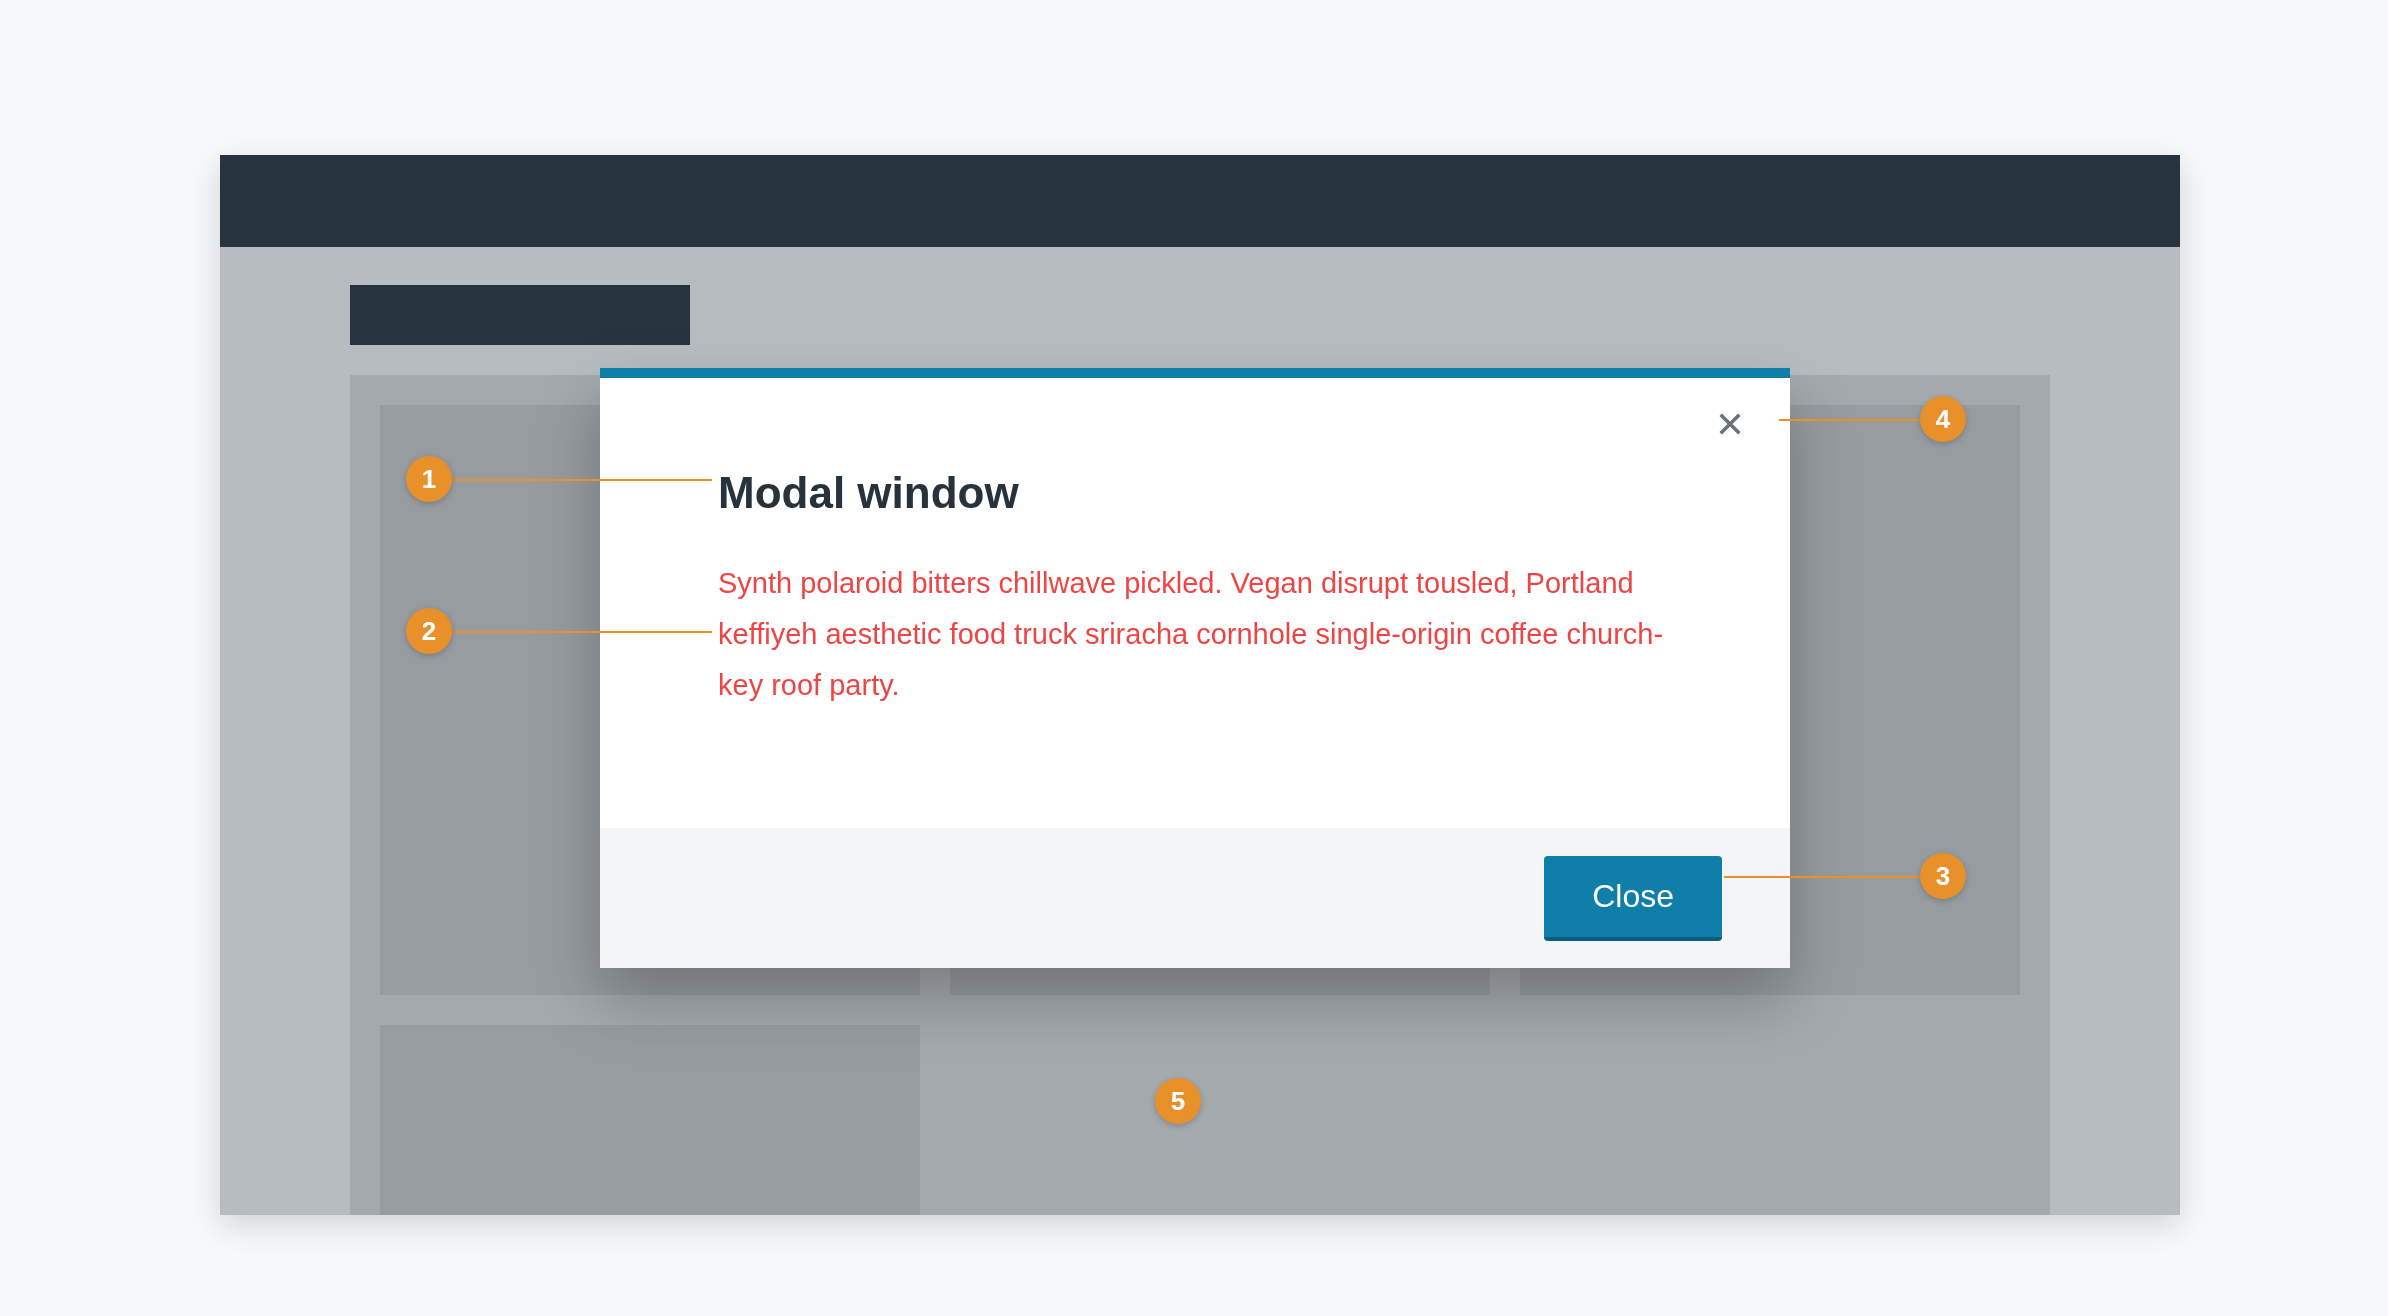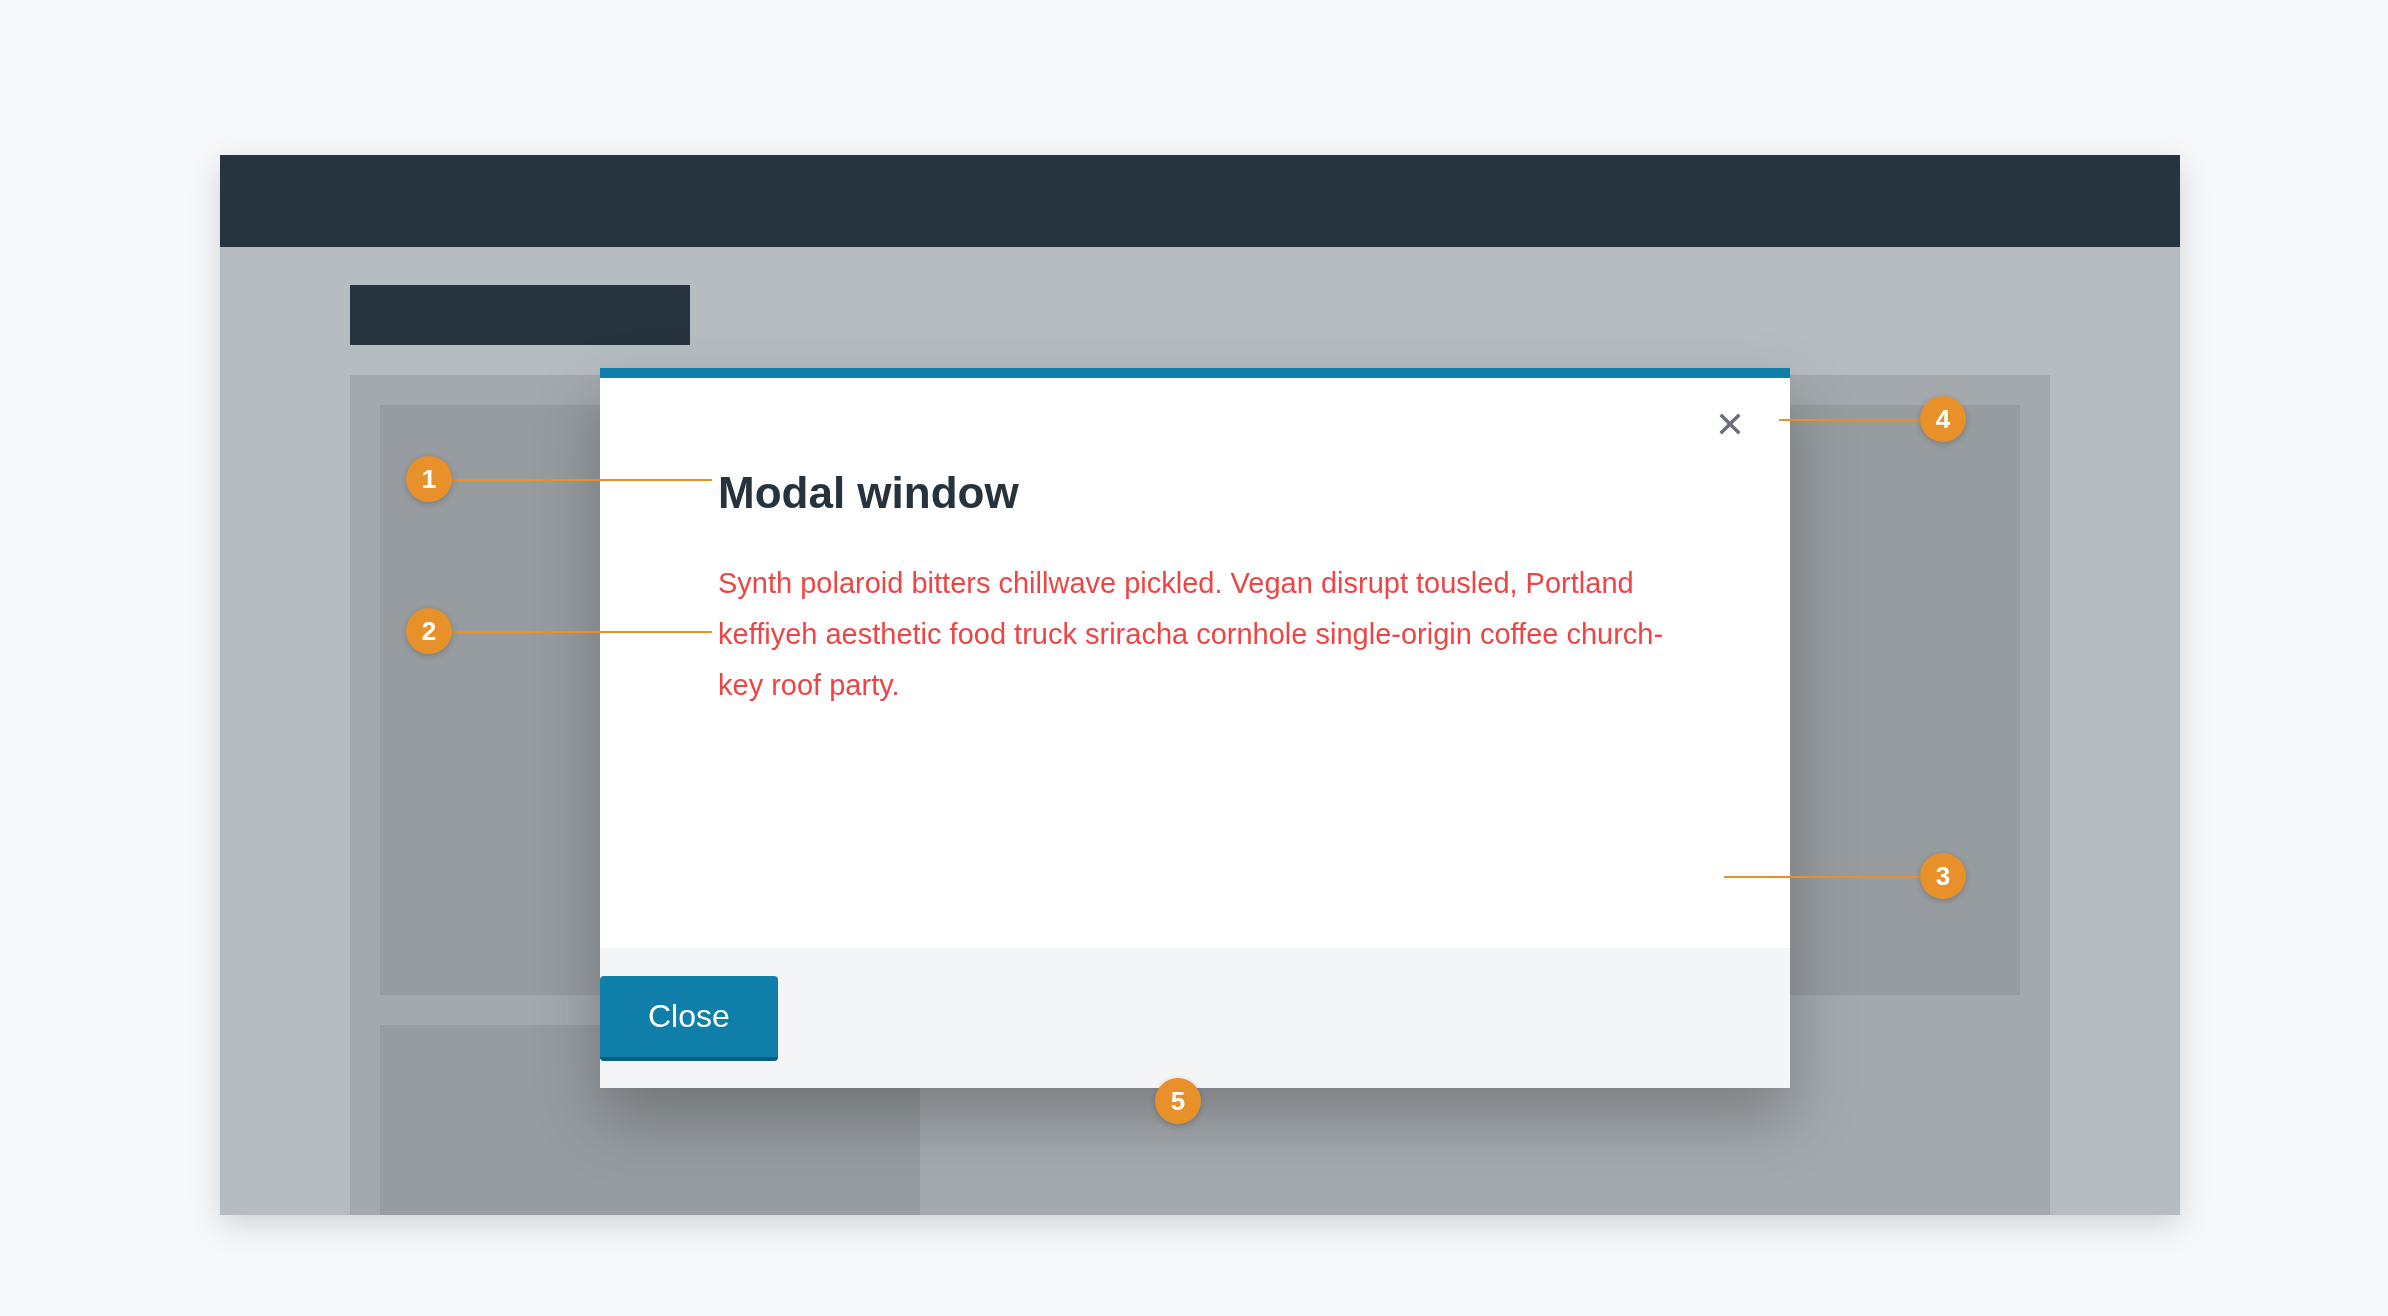--- a/index.html
+++ b/index.html
@@ -43,21 +43,21 @@
   }
   .card.c1 { left:30px;  top:30px;  width:540px; height:590px; }
   .card.c2 { left:600px; top:30px;  width:540px; height:590px; }
   .card.c3 { left:1170px;top:30px;  width:500px; height:590px; }
   .card.c4 { left:30px;  top:650px; width:540px; height:190px; }
 
   
   .modal {
     position:absolute;
     left:600px; top:368px;
-    width:1190px; height:720px;
+    width:1190px; height:600px;
     background:#fff;
     border-top:10px solid #0f7ea8;
     box-shadow:0 30px 60px rgba(0,0,0,.25);
   }
   .modal-close {
     position:absolute;
     top:28px; right:40px;
     width:40px; height:40px;
     display:flex; align-items:center; justify-content:center;
     cursor:pointer;
@@ -79,21 +79,21 @@
     line-height:1.75;
     color:#ef4444;
   }
   .modal-footer {
     position:absolute;
     left:0; right:0; bottom:0;
     height:140px;
     background:#f3f5f7;
     display:flex;
     align-items:center;
-    justify-content:flex-start;
+    justify-content:flex-end;
     padding-right:68px;
   }
   .btn-primary {
     background:#0f7ea8;
     color:#fff;
     font-size:32px;
     font-weight:500;
     padding:22px 48px;
     border:none;
     border-bottom:4px solid #0a5f7f;

